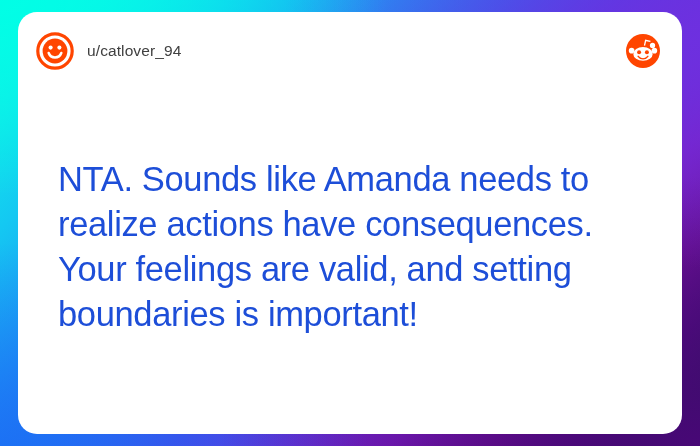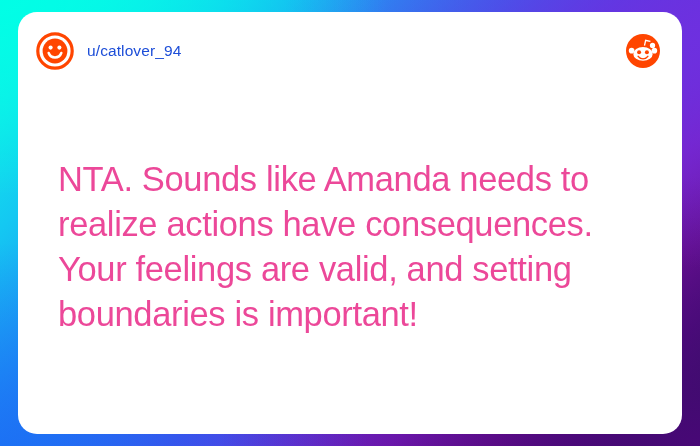--- a/index.html
+++ b/index.html
@@ -77,21 +77,21 @@
   .avatar {
     width: 38px;
     height: 38px;
     flex: 0 0 38px;
     display: block;
   }
 
   .username {
     margin-left: 13px;
     font-size: 15.5px;
-    color: #1d4ed8;
+    color: #404040;
     letter-spacing: 0.1px;
     font-family: "Liberation Sans", sans-serif;
     white-space: nowrap;
   }
 
   .spacer { flex: 1 1 auto; }
 
   .brand-logo {
     width: 34px;
     height: 34px;
@@ -104,21 +104,21 @@
     position: absolute;
     left: 40px;
     top: 145px;
     right: 34px;
   }
 
   .comment-text {
     margin: 0;
     font-size: 34.5px;
     line-height: 45px;
-    color: #ec4899;
+    color: #1d4ed8;
     font-family: "Liberation Sans", sans-serif;
     font-weight: 400;
     letter-spacing: -0.35px;
     white-space: pre-line;
   }
 </style>
 </head>
 <body>
 
 <div id="stage">

